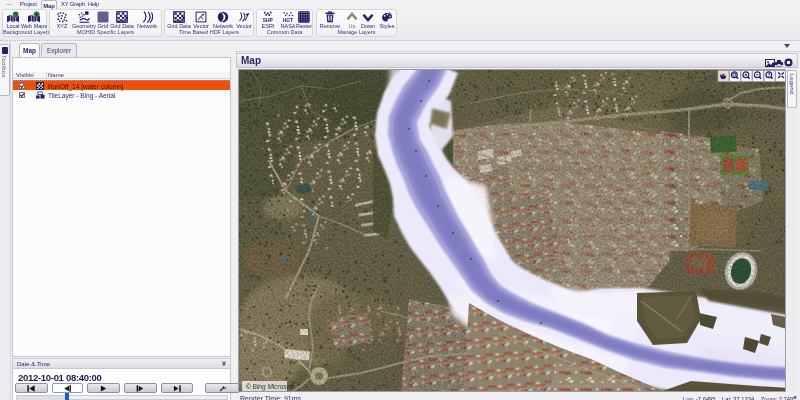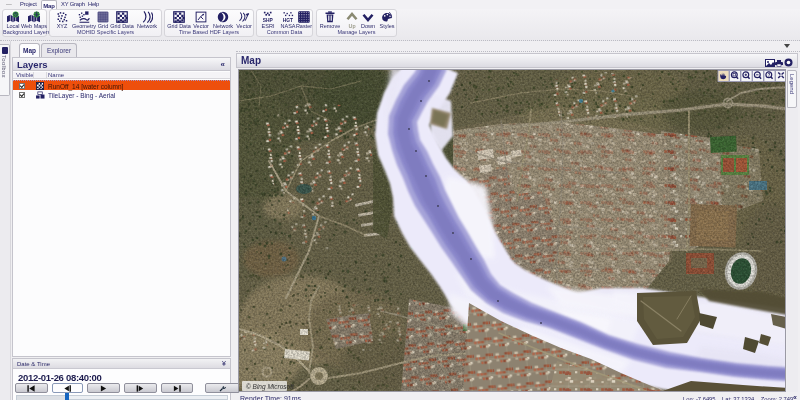--- a/index.html
+++ b/index.html
@@ -224,21 +224,20 @@
 </div>
 </div>
 <div class="abs" id="toolstrip"></div>
 <div class="abs" id="tooltab">
     <div class="ticon"></div>
     <div class="vtext">Toolbox</div>
   </div>
 <div class="ptab" style="left:19px;width:21px;background:#fdfdfe;font-weight:bold;z-index:2">Map</div>
 <div class="ptab" style="left:41px;width:36px;background:#e9e8ec;color:#3a3878;z-index:1">Explorer</div>
 <div class="abs" id="lpanel">
-  <div id="lheader">Layers<span class="coll">«</span></div>
   <div id="thead">
       <span style="position:absolute;left:3px">Visible</span>
       <span class="l1"></span>
       <span class="l2"></span>
       <span style="position:absolute;left:35px">Name</span>
     </div>
   <div class="lrow" style="top:22px;background:#ee4f0c;color:#401505;border-top:1px dotted #aa98c8">
      <span class="cb"></span>
      <span style="position:absolute;left:23px;top:1px"><svg width="8" height="8" viewBox="0 0 9 9">
           <rect x="0.5" y="0.5" width="8" height="8" fill="#fff" stroke="#1a1a40" stroke-width="1"></rect>
@@ -260,21 +259,21 @@
             <rect x="0" y="5" width="4" height="3.5"></rect>
             <rect x="5" y="4" width="4.5" height="4.5"></rect>
             <rect x="2" y="1" width="5" height="3" fill="none" stroke="#232063" stroke-width="0.8"></rect>
           </g>
         </svg></span>
      <span style="position:absolute;left:35px;top:2px">TileLayer - Bing - Aerial</span>
   </div>
 </div>
 <div class="abs" id="dtpanel">
   <div id="dthead">Date &amp; Time<span style="position:absolute;right:4px;top:1px;font-size:7px">¥</span></div>
-  <div id="dttime">2012-01-26 08:40:00</div>
+  <div id="dttime">2012-10-01 08:40:00</div>
   <div class="pbtn" style="left:2px;width:33px;">
       <svg width="9" height="7" viewBox="0 0 10 7">
         <path d="M1.2,0 V7" stroke="#111" stroke-width="1.6"></path>
         <path d="M2.5,3.5 L8.5,0 V7 Z" fill="#111"></path>
       </svg>
     </div>
     <div class="pbtn" style="left:39px;width:31px;background:#fdfdfe;border-color:#8a9ab8;">
       <svg width="9" height="7" viewBox="0 0 10 7">
         <path d="M1.5,3.5 L6.5,0.5 V6.5 Z" fill="#111"></path>
         <path d="M8,0 V7" stroke="#111" stroke-width="1.6"></path>

